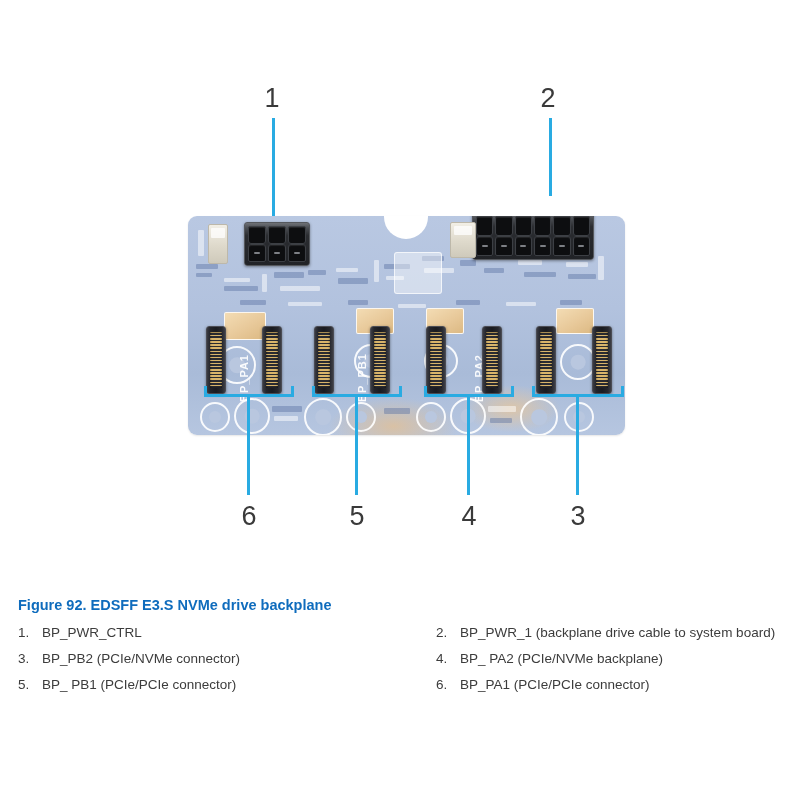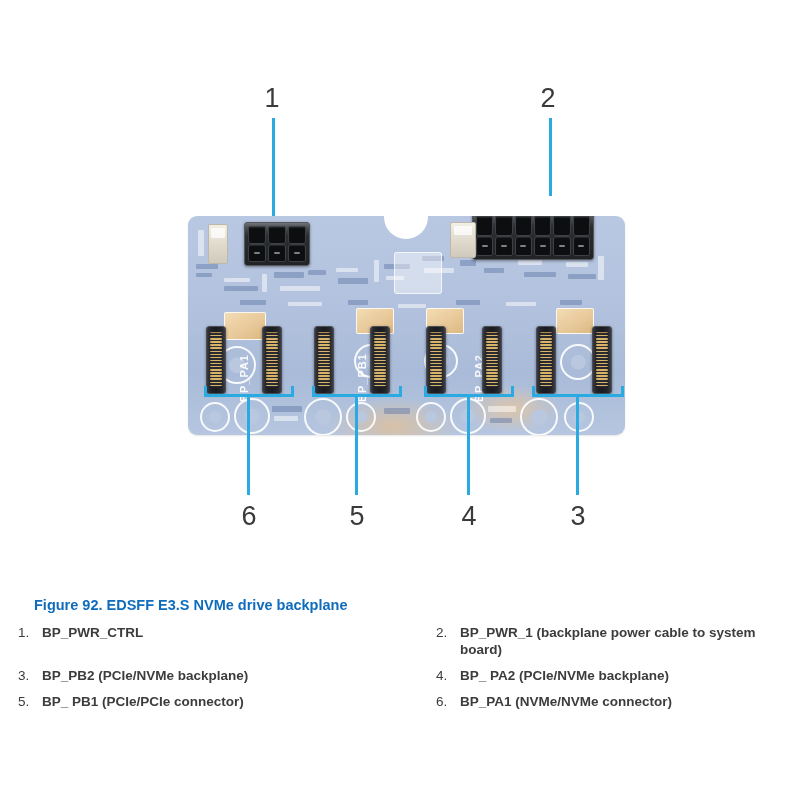--- a/index.html
+++ b/index.html
@@ -222,40 +222,40 @@
   #caption-block {
     position: absolute;
     left: 18px;
     top: 597px;
     width: 770px;
   }
   #figure-title {
     color: #0f6cbd;
     font-weight: 700;
     font-size: 14.5px;
-    margin: 0 0 12px 16px;
+    margin: 0 0 12px 0;
     font-family: "Liberation Sans", sans-serif;
   }
   .legend-grid {
     display: grid;
     grid-template-columns: 418px auto;
     row-gap: 9px;
   }
   .legend-item {
     display: flex;
     font-size: 13.5px;
     color: #3c3c3c;
     line-height: 1.25;
     font-family: "Liberation Sans", sans-serif;
   }
   .legend-num {
     width: 24px;
     flex: 0 0 24px;
   }
-  .legend-text { flex: 1; font-weight: bold; }
+  .legend-text { flex: 1; }
 </style>
 </head>
 <body>
 
 <div id="figure-area">
 
   <div class="callout-num" style="left:252px; top:82px;">1</div>
   <div class="callout-num" style="left:528px; top:82px;">2</div>
 
   <div class="leader-v" style="left:272px; top:118px; height:98px;"></div>
@@ -458,34 +458,34 @@
   <div id="figure-title">Figure 92. EDSFF E3.S NVMe drive backplane</div>
 
   <div class="legend-grid">
 
     <div class="legend-item">
       <span class="legend-num">1.</span>
       <span class="legend-text">BP_PWR_CTRL</span>
     </div>
     <div class="legend-item">
       <span class="legend-num">2.</span>
-      <span class="legend-text">BP_PWR_1 (backplane power cable to system board)</span>
+      <span class="legend-text">BP_PWR_1 (backplane drive cable to system board)</span>
     </div>
 
     <div class="legend-item">
       <span class="legend-num">3.</span>
-      <span class="legend-text">BP_PB2 (PCIe/NVMe backplane)</span>
+      <span class="legend-text">BP_PB2 (PCIe/NVMe connector)</span>
     </div>
     <div class="legend-item">
       <span class="legend-num">4.</span>
       <span class="legend-text">BP_ PA2 (PCIe/NVMe backplane)</span>
     </div>
 
     <div class="legend-item">
       <span class="legend-num">5.</span>
       <span class="legend-text">BP_ PB1 (PCIe/PCIe connector)</span>
     </div>
     <div class="legend-item">
       <span class="legend-num">6.</span>
-      <span class="legend-text">BP_PA1 (NVMe/NVMe connector)</span>
+      <span class="legend-text">BP_PA1 (PCIe/PCIe connector)</span>
     </div>
   </div>
 </div>
 
 </body></html>

